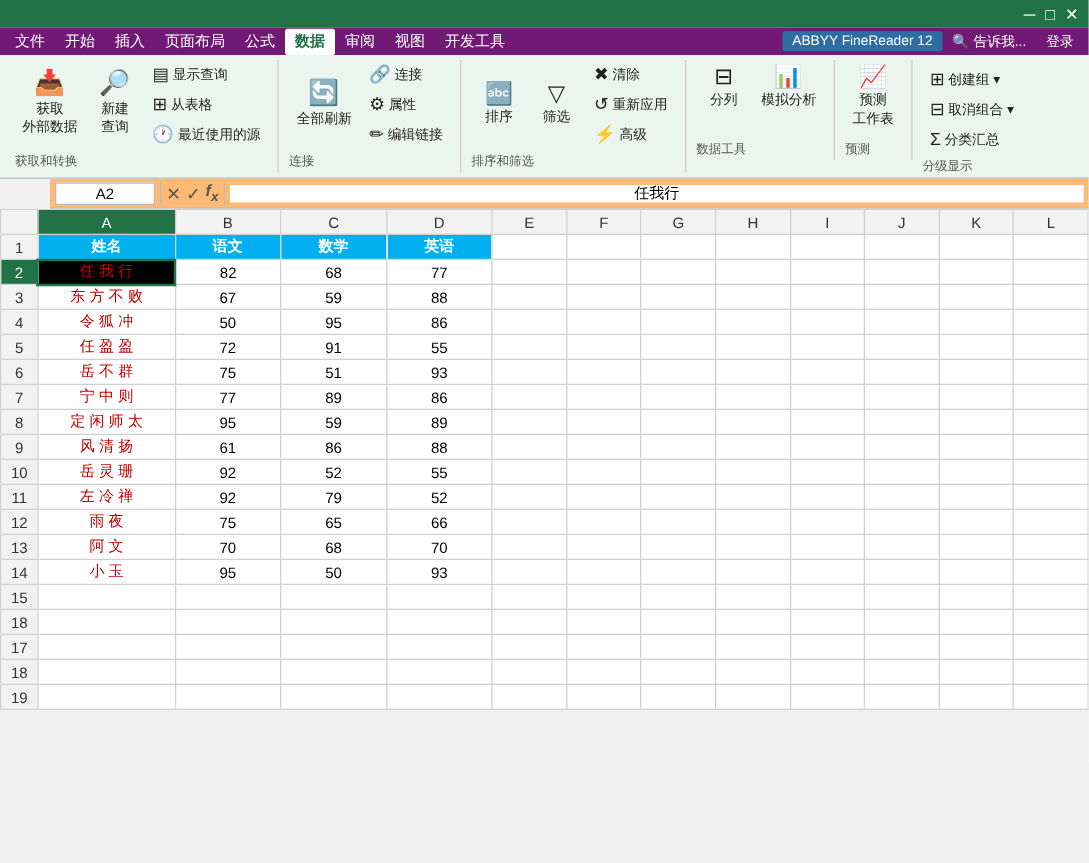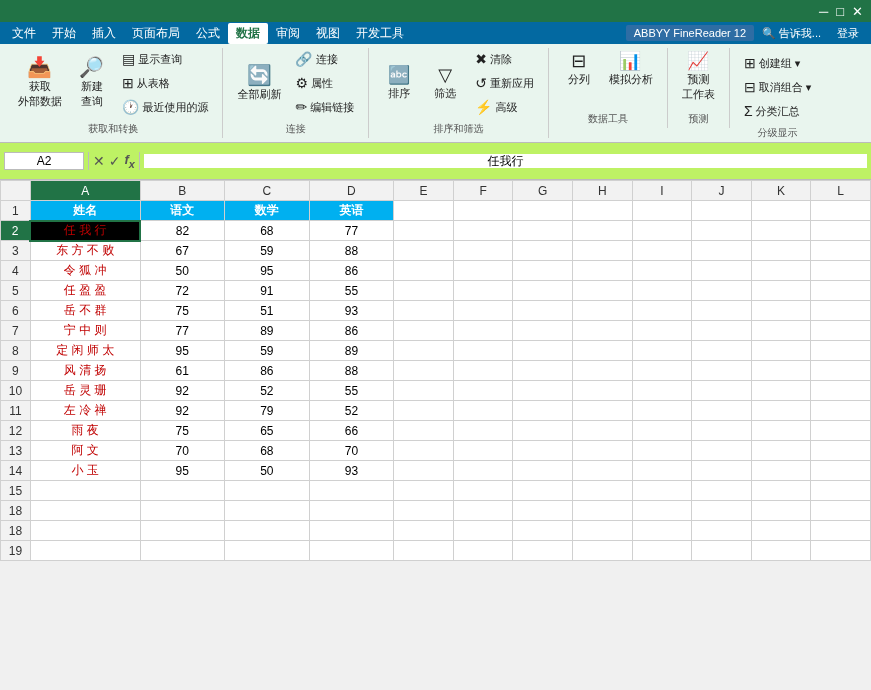--- a/index.html
+++ b/index.html
@@ -1,20 +1,20 @@
 <!DOCTYPE html>
 <html><head>
   <meta charset="utf-8">
   <style>
     * { box-sizing: border-box; margin: 0; padding: 0; }
     body { font-family: 'Microsoft YaHei', SimSun, sans-serif; font-size: 12px; background: #f0f0f0; overflow: hidden; }
 
     
     .menu-bar {
-      background: #0369a1;
+      background: #701a75;
       display: flex;
       align-items: center;
       height: 22px;
       padding: 0 4px;
     }
     .menu-bar .menu-item {
       color: white;
       padding: 2px 8px;
       cursor: pointer;
       font-size: 12px;
@@ -36,21 +36,21 @@
       flex-direction: column;
       align-items: flex-start;
       border-right: 1px solid #ccc;
       padding: 0 8px 2px 8px;
       min-height: 80px;
     }
     .ribbon-group:last-child { border-right: none; }
     .ribbon-group-label {
       font-size: 10px;
       color: #555;
-      text-align: center;
+      text-align: left;
       width: 100%;
       margin-top: auto;
       padding-top: 4px;
     }
     .ribbon-row {
       display: flex;
       align-items: center;
       gap: 2px;
     }
     .ribbon-btn {
@@ -81,25 +81,26 @@
       font-size: 11px;
       color: #222;
       border: 1px solid transparent;
     }
     .ribbon-btn-small .s-icon { font-size: 14px; }
 
     
     .formula-bar {
       display: flex;
       align-items: center;
-      background: #bef264;
+      background: #fdba74;
       border-bottom: 1px solid #bbb;
-      height: 37px;
+      height: 24px;
       padding: 0 4px;
       gap: 4px;
+      margin-left: 40px;
     }
     .cell-ref-box {
       width: 80px;
       border: 1px solid #bbb;
       padding: 1px 4px;
       font-size: 12px;
       text-align: center;
     }
     .formula-divider {
       width: 1px;
@@ -640,20 +641,35 @@
           <td class="cell"></td>
           <td class="cell"></td>
           <td class="cell"></td>
           <td class="cell"></td>
           <td class="cell"></td>
           <td class="cell"></td>
           <td class="cell"></td>
           <td class="cell"></td>
         </tr>
         <tr>
+          <td class="row-header">17</td>
+          <td class="cell data-a"></td>
+          <td class="cell data-num"></td>
+          <td class="cell data-num"></td>
+          <td class="cell data-num"></td>
+          <td class="cell"></td>
+          <td class="cell"></td>
+          <td class="cell"></td>
+          <td class="cell"></td>
+          <td class="cell"></td>
+          <td class="cell"></td>
+          <td class="cell"></td>
+          <td class="cell"></td>
+        </tr>
+        <tr>
           <td class="row-header">18</td>
           <td class="cell data-a"></td>
           <td class="cell data-num"></td>
           <td class="cell data-num"></td>
           <td class="cell data-num"></td>
           <td class="cell"></td>
           <td class="cell"></td>
           <td class="cell"></td>
           <td class="cell"></td>
           <td class="cell"></td>

